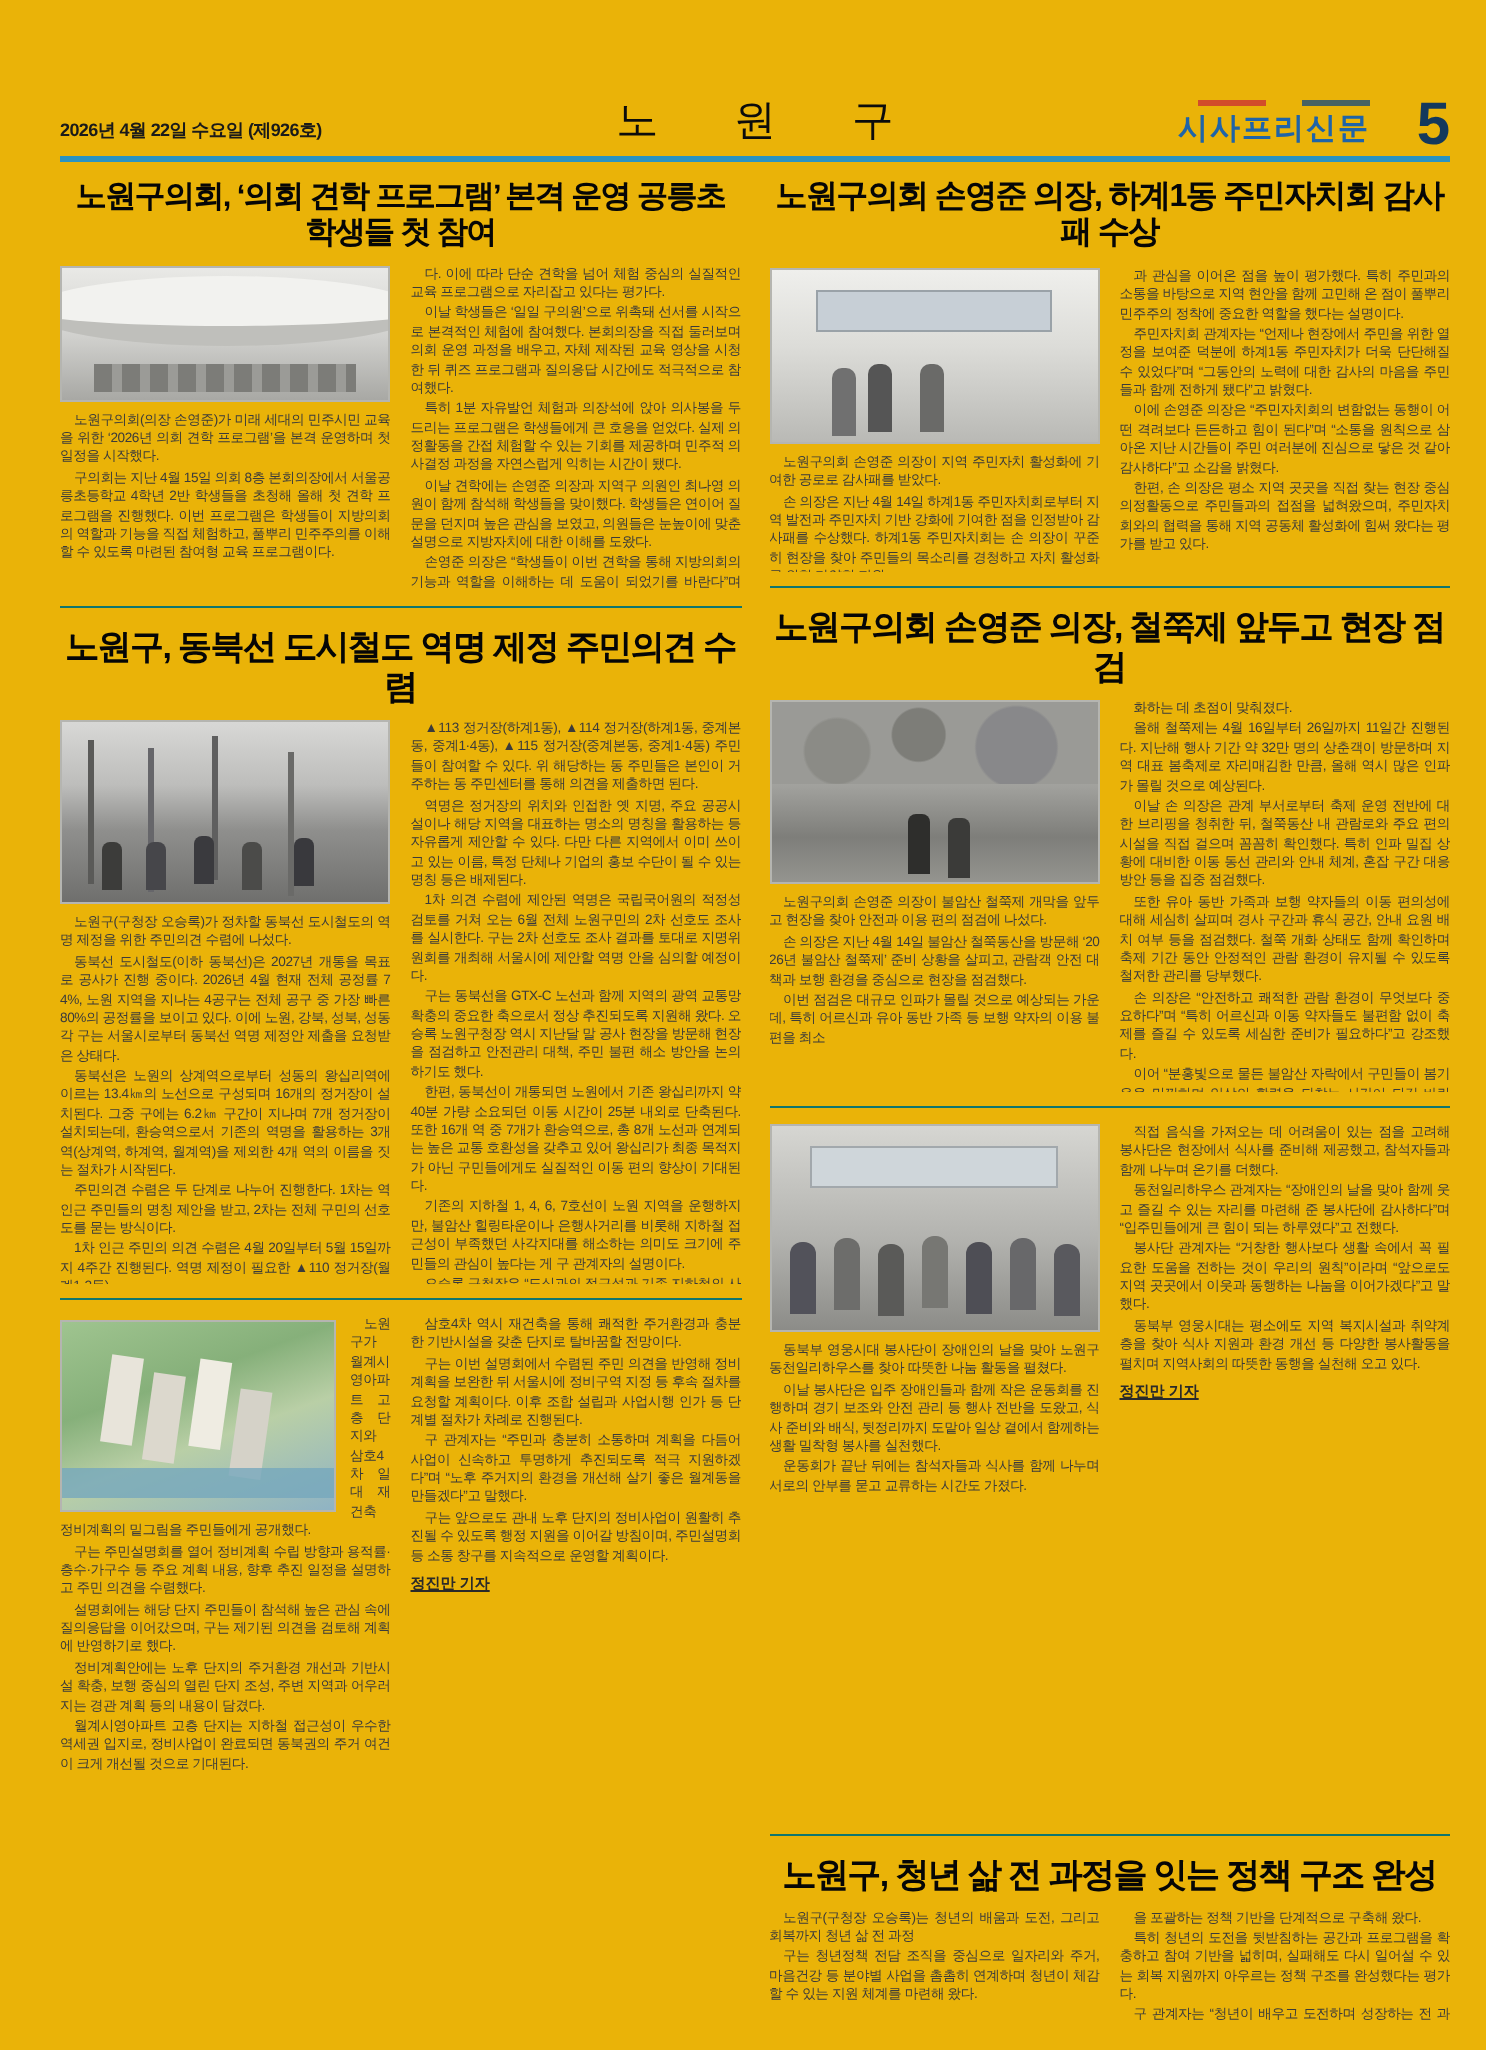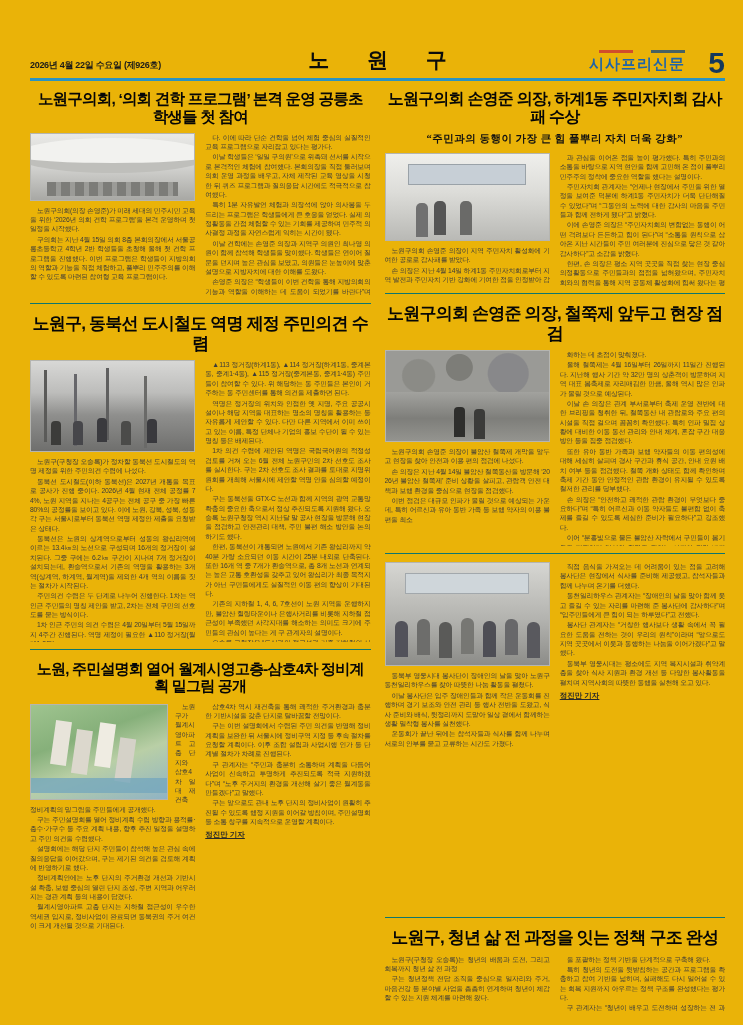--- a/index.html
+++ b/index.html
@@ -2,21 +2,21 @@
 <html lang="ko"><head>
 <meta charset="utf-8">
 <style>
   html,body{margin:0;padding:0;background:#888;}
   .page{position:relative;width:743px;height:1025px;margin:0 auto;background:#eab308;
         font-family:"Liberation Sans",sans-serif;color:#333;overflow:hidden;}
   
   .header{position:absolute;top:44px;left:30px;right:18px;height:32px;}
   .date{position:absolute;left:0;bottom:4px;font-size:9px;font-weight:700;color:#1a1a1a;letter-spacing:-0.3px;}
   .section-title{position:absolute;left:0;right:0;bottom:2px;text-align:center;
-        font-size:21px;font-weight:700;color:#0c0c0c;letter-spacing:16px;text-indent:16px;margin-top:28px;}
+        font-size:21px;font-weight:400;color:#0c0c0c;letter-spacing:16px;text-indent:16px;margin-top:28px;}
   .masthead{position:absolute;right:40px;bottom:2px;text-align:left;}
   .masthead .tagline{display:flex;gap:18px;justify-content:flex-end;margin-bottom:2px;}
   .masthead .tagline i{display:block;height:3px;width:34px;background:#c33;opacity:.8;}
   .masthead .tagline i+i{background:#1f4e79;}
   .masthead .name{font-size:15px;font-weight:800;color:#1f64a8;letter-spacing:1px;}
   .page-number{position:absolute;right:0;bottom:-4px;font-size:30px;font-weight:700;color:#14395c;}
   .blue-rule{position:absolute;top:78px;left:30px;right:18px;height:3px;background:#2a93c1;}
   
   .content{position:absolute;top:88px;left:30px;right:18px;bottom:14px;display:flex;gap:14px;}
   .half{flex:1;display:flex;flex-direction:column;min-width:0;}
@@ -131,21 +131,20 @@
                 <p>한편, 동북선이 개통되면 노원에서 기존 왕십리까지 약 40분 가량 소요되던 이동 시간이 25분 내외로 단축된다. 또한 16개 역 중 7개가 환승역으로, 총 8개 노선과 연계되는 높은 교통 호환성을 갖추고 있어 왕십리가 최종 목적지가 아닌 구민들에게도 실질적인 이동 편의 향상이 기대된다.</p>
                 <p>기존의 지하철 1, 4, 6, 7호선이 노원 지역을 운행하지만, 불암산 힐링타운이나 은행사거리를 비롯해 지하철 접근성이 부족했던 사각지대를 해소하는 의미도 크기에 주민들의 관심이 높다는 게 구 관계자의 설명이다.</p>
                 <p>오승록 구청장은 “도심과의 접근성과 기존 지하철의 사각지대 해소를 동시에 이루기 위해 동북선은 중요한 의미를 갖는다”며 “주민들의 오랜 기다림에 감사하며 개통까지 안전을 최우선으로 정상 추진될 수 있도록 노력하겠다”고 말했다.</p>
               </div>
 
           </div>
         </div>
       </div>
 
       <div class="article" style="flex:1;">
-        <h2 class="headline" style="font-size:15px;">노원, 주민설명회 열어 월계시영고층-삼호4차 정비계획 밑그림 공개</h2>
         <div class="cols">
           <div class="col">
             <div class="photo ph-a6"></div>
             <div class="body">
                 <p>노원구가 월계시영아파트 고층 단지와 삼호4차 일대 재건축 정비계획의 밑그림을 주민들에게 공개했다.</p>
                 <p>구는 주민설명회를 열어 정비계획 수립 방향과 용적률·층수·가구수 등 주요 계획 내용, 향후 추진 일정을 설명하고 주민 의견을 수렴했다.</p>
                 <p>설명회에는 해당 단지 주민들이 참석해 높은 관심 속에 질의응답을 이어갔으며, 구는 제기된 의견을 검토해 계획에 반영하기로 했다.</p>
                 <p>정비계획안에는 노후 단지의 주거환경 개선과 기반시설 확충, 보행 중심의 열린 단지 조성, 주변 지역과 어우러지는 경관 계획 등의 내용이 담겼다.</p>
                 <p>월계시영아파트 고층 단지는 지하철 접근성이 우수한 역세권 입지로, 정비사업이 완료되면 동북권의 주거 여건이 크게 개선될 것으로 기대된다.</p>
               </div>
@@ -162,21 +161,20 @@
           </div>
         </div>
       </div>
 
     </div>
 
     <div class="half">
 
       <div class="article" style="height:198px;">
         <h2 class="headline" style="font-size:16px;">노원구의회 손영준 의장, 하계1동 주민자치회 감사패 수상</h2>
-        <h3 class="subhead">“주민과의 동행이 가장 큰 힘 풀뿌리 자치 더욱 강화”</h3>
         <div class="cols">
           <div class="col">
             <div class="photo ph-a2"></div>
             <div class="body">
                 <p>노원구의회 손영준 의장이 지역 주민자치 활성화에 기여한 공로로 감사패를 받았다.</p>
                 <p>손 의장은 지난 4월 14일 하계1동 주민자치회로부터 지역 발전과 주민자치 기반 강화에 기여한 점을 인정받아 감사패를 수상했다. 하계1동 주민자치회는 손 의장이 꾸준히 현장을 찾아 주민들의 목소리를 경청하고 자치 활성화를 위한 다양한 지원</p>
               </div>
           </div>
           <div class="col">
             <div class="body">

